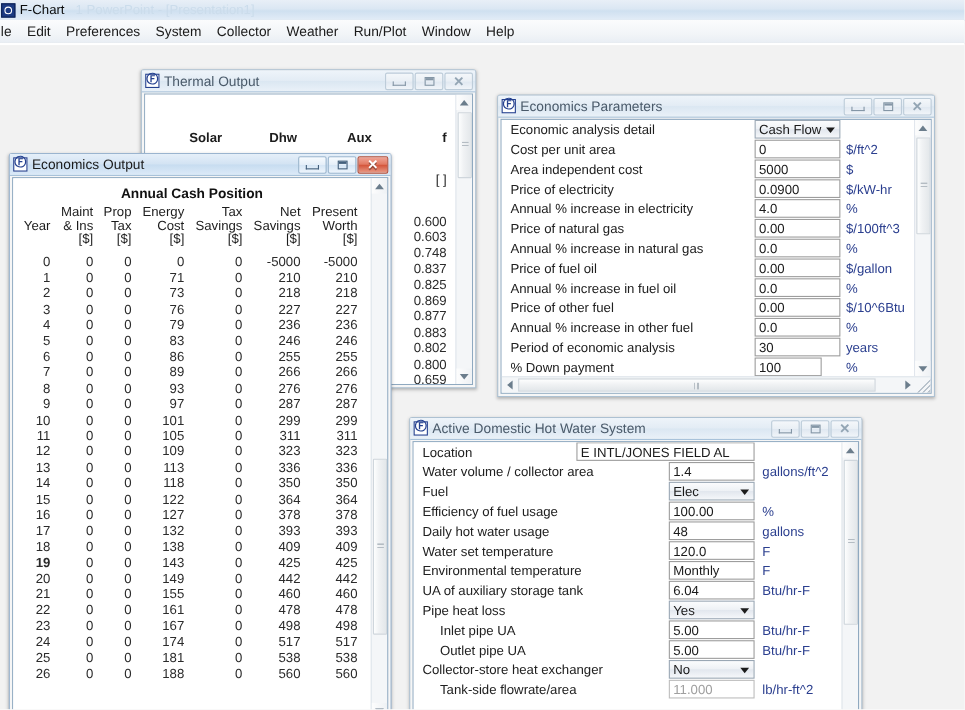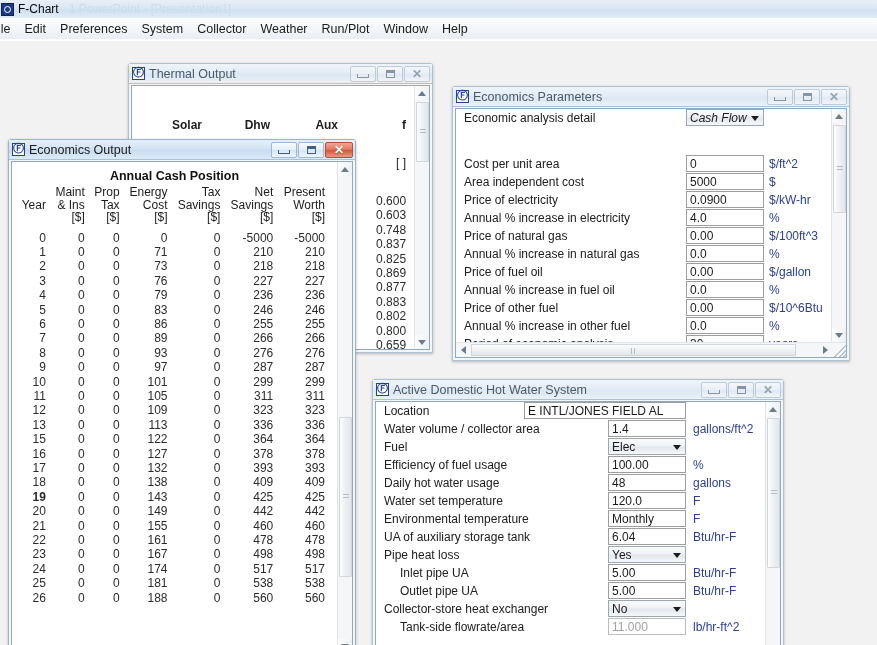--- a/index.html
+++ b/index.html
@@ -554,26 +554,26 @@
             </span>
           <span class="win-btn">
               <span class="btn-x">✕</span>
             </span>
         </span>
       </div>
       <div class="win-body">
         <div class="form-area with-h" id="econ-params-form">
             <div class="prow" style="position: relative; height: 18px;">
               <div class="plabel">Economic analysis detail</div>
-              <div class="pvalue combo" style="left: 230px; width: 78px; top: 0px; font-style: italic;">
+              <div class="pvalue combo" style="left: 230px; width: 78px; top: 0px;">
                 <span>Cash Flow</span>
                 <i class="combo-arrow"></i>
               </div>
             </div>
-            <div class="prow" style="position: relative; height: 18px; margin-top: 28px;">
+            <div class="prow" style="position: relative; height: 18px;">
               <div class="plabel">Cost per unit area</div>
               <div class="pvalue" style="left: 230px; width: 78px; top: 0px;">
                 <span>0</span>
               </div>
               <div class="punit" style="left: 313px;">$/ft^2</div>
             </div>
             <div class="prow" style="position: relative; height: 18px;">
               <div class="plabel">Area independent cost</div>
               <div class="pvalue" style="left: 230px; width: 78px; top: 0px;">
                 <span>5000</span>
@@ -944,20 +944,29 @@
                 <tr>
                   <td style="padding-left: 8px;">13</td>
                   <td>0</td>
                   <td>0</td>
                   <td>113</td>
                   <td>0</td>
                   <td>336</td>
                   <td style="padding-right: 12px;">336</td>
                 </tr>
                 <tr>
+                  <td style="padding-left: 8px;">14</td>
+                  <td>0</td>
+                  <td>0</td>
+                  <td>118</td>
+                  <td>0</td>
+                  <td>350</td>
+                  <td style="padding-right: 12px;">350</td>
+                </tr>
+                <tr>
                   <td style="padding-left: 8px;">15</td>
                   <td>0</td>
                   <td>0</td>
                   <td>122</td>
                   <td>0</td>
                   <td>364</td>
                   <td style="padding-right: 12px;">364</td>
                 </tr>
                 <tr>
                   <td style="padding-left: 8px;">16</td>

